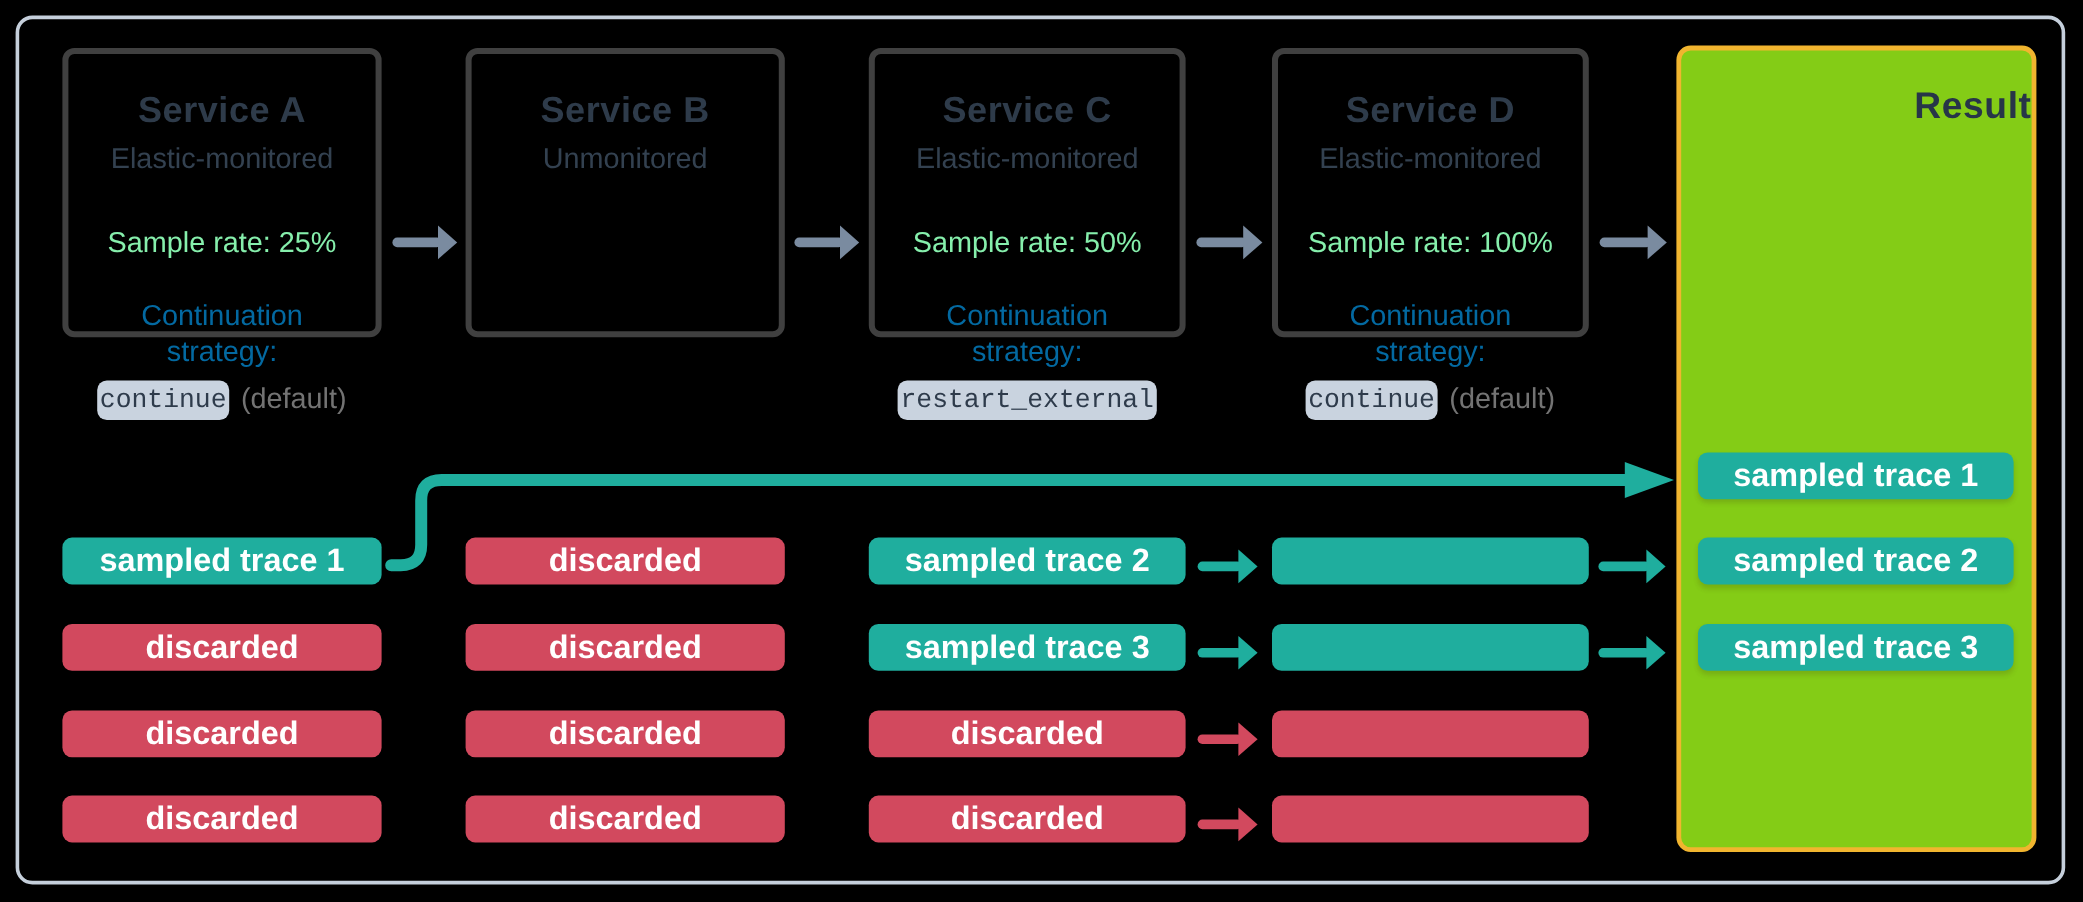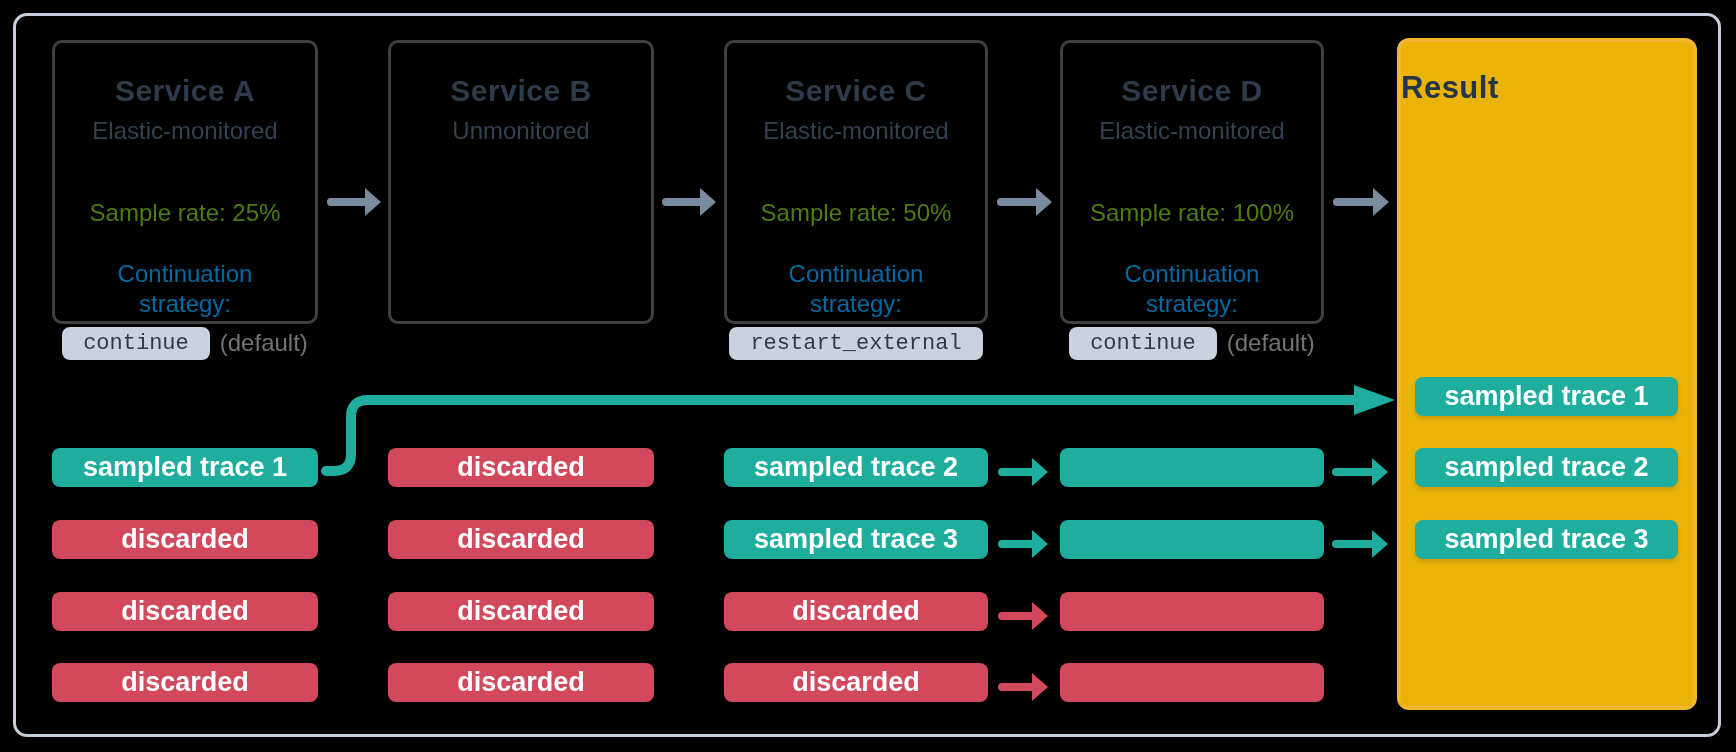--- a/index.html
+++ b/index.html
@@ -4,37 +4,37 @@
 <style>
   html,body { margin:0; padding:0; background:#000; }
   body { font-family:"Liberation Sans", sans-serif; }
   #canvas { position:relative; width:1736px; height:752px; background:#000; overflow:hidden; }
 
   
   .frame { position:absolute; left:13px; top:13px; width:1702px; height:718px;
            border:3px solid #C5CFDB; border-radius:14px; }
 
   
-  .service-card { position:absolute; top:40px; height:284px; box-sizing:border-box;
-                  border:3px solid #404040; border-radius:10px; text-align:center; }
+  .service-card { position:absolute; top:40px; height:241px; box-sizing:border-box;
+                  border:5px solid #404040; border-radius:10px; text-align:center; }
   .svc-title { margin-top:30px; font-size:30px; line-height:36px; font-weight:800;
                letter-spacing:0.5px; color:#2E3B4A; }
   .svc-sub   { margin-top:6px;  font-size:24px; line-height:32px; font-weight:500; color:#334150; }
-  .svc-rate  { margin-top:50px; font-size:24px; line-height:32px; font-weight:500; color:#4d7c0f; }
+  .svc-rate  { margin-top:38px; font-size:24px; line-height:32px; font-weight:500; color:#86efac; }
   .svc-cont  { margin-top:30px; font-size:24px; line-height:30px; font-weight:500; color:#0369a1; }
   .svc-chip-row { margin-top:4px; height:40px; display:flex; justify-content:center;
                   align-items:center; gap:10px; }
   .chip { font-family:"Liberation Mono", monospace; font-size:22px; font-weight:500;
-          background:#C9D3DF; color:#2E3B4B; padding:4px 21px; border-radius:8px; }
+          background:#C9D3DF; color:#2E3B4B; padding:4px 2px; border-radius:8px; }
   .note { font-size:24px; font-weight:500; color:#737373; }
 
   
   .result-card { position:absolute; left:1397px; top:38px; width:300px; height:672px;
-                 box-sizing:border-box; background:#eab308; border:4px solid #F1B52F;
-                 border-radius:12px; text-align:left; }
+                 box-sizing:border-box; background:#84cc16; border:4px solid #F1B52F;
+                 border-radius:12px; text-align:right; }
   .result-title { margin-top:28px; font-size:31px; font-weight:800; letter-spacing:0.5px;
                   color:#273548; }
 
   
   .pill { position:absolute; height:39px; border-radius:8px; display:flex;
           align-items:center; justify-content:center; color:#FFFFFF;
           font-size:27px; font-weight:700; }
   .pill.sampled   { background:#1FAE9E; }
   .pill.discarded { background:#D2495E; }
   .pill.shadow    { box-shadow:0 3px 4px rgba(60,50,10,0.18); }

